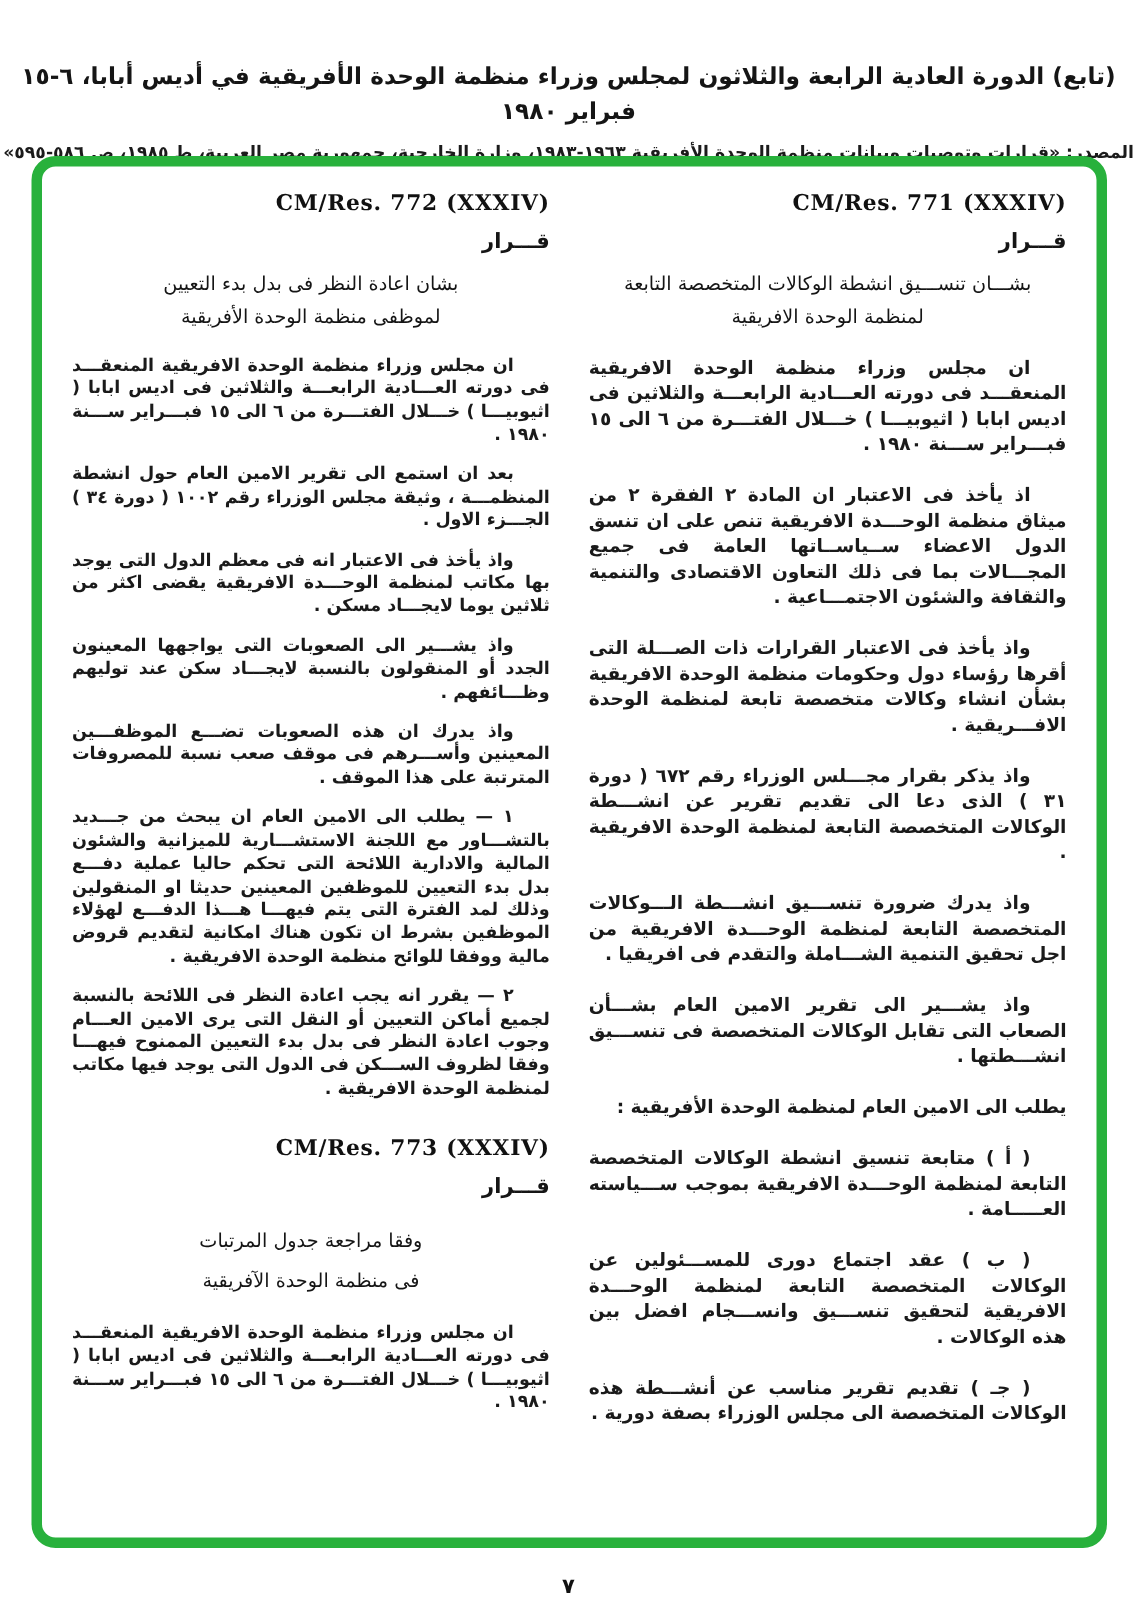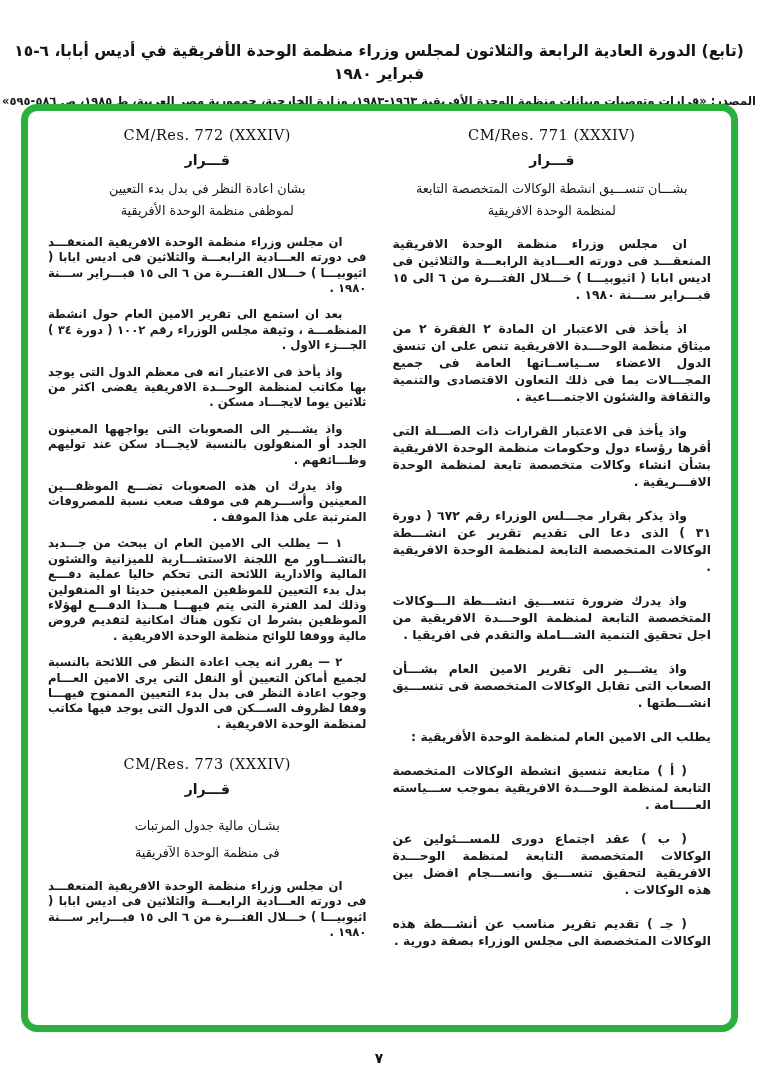--- a/index.html
+++ b/index.html
@@ -15,25 +15,25 @@
   .frame {
     position:absolute; left:21px; top:104px; width:717px; height:928px;
     border:7px solid var(--frame-green, #28b13c); border-radius:16px;
     background:#ffffff; padding:16px 20px 10px 20px;
   }
   .cols { display:flex; width:100%; height:100%; gap:26px; }
   .col { flex:1 1 0; direction:rtl; }
 
   
   .rescode {
-    direction:ltr; text-align:center; font-family:"DejaVu Serif", serif;
-    font-size:14.5px; font-weight:400; letter-spacing:.5px; color:#111;
+    direction:ltr; text-align:right; font-family:"DejaVu Serif", serif;
+    font-size:14.5px; font-weight:700; letter-spacing:.5px; color:#111;
     margin-bottom:9px;
   }
-  .res-title { text-align:center; font-weight:bold; font-size:14px; margin-bottom:10px; letter-spacing:1px; }
+  .res-title { font-weight:bold; font-size:14px; margin-bottom:10px; letter-spacing:1px; }
   .res-sub { text-align:center; font-weight:normal; font-size:12.8px; line-height:1.75; }
   .res-sub-wrap { margin-bottom:12px; }
 
   .col p {
     text-align:justify; font-weight:bold; color:#1a1a1a;
     text-indent:24px;
   }
   .col-left p  { font-size:11.7px; line-height:15.4px; margin-bottom:11px; }
   .col-right p { font-size:12.4px; line-height:17px;  margin-bottom:17px; }
   .col p.noindent { text-indent:0; }
@@ -73,21 +73,21 @@
         <p>واذ يشـــير الى الصعوبات التى يواجهها المعينون الجدد أو المنقولون بالنسبة لايجـــاد سكن عند توليهم وظـــائفهم .</p>
         <p>واذ يدرك ان هذه الصعوبات تضـــع الموظفـــين المعينين وأســـرهم فى موقف صعب نسبة للمصروفات المترتبة على هذا الموقف .</p>
         <p>١ — يطلب الى الامين العام ان يبحث من جـــديد بالتشـــاور مع اللجنة الاستشـــارية للميزانية والشئون المالية والادارية اللائحة التى تحكم حاليا عملية دفـــع بدل بدء التعيين للموظفين المعينين حديثا او المنقولين وذلك لمد الفترة التى يتم فيهـــا هـــذا الدفـــع لهؤلاء الموظفين بشرط ان تكون هناك امكانية لتقديم قروض مالية ووفقا للوائح منظمة الوحدة الافريقية .</p>
         <p>٢ — يقرر انه يجب اعادة النظر فى اللائحة بالنسبة لجميع أماكن التعيين أو النقل التى يرى الامين العـــام وجوب اعادة النظر فى بدل بدء التعيين الممنوح فيهـــا وفقا لظروف الســـكن فى الدول التى يوجد فيها مكاتب لمنظمة الوحدة الافريقية .</p>
       </section>
 
       <section class="res-block-773">
         <div class="rescode">CM/Res. 773 (XXXIV)</div>
         <div class="res-title">قـــرار</div>
         <div class="res-sub-wrap">
-          <div class="res-sub">بشـان مالية جدول المرتبات</div>
+          <div class="res-sub">وفقا مراجعة جدول المرتبات</div>
           <div class="res-sub">فى منظمة الوحدة الآفريقية</div>
         </div>
         <p>ان مجلس وزراء منظمة الوحدة الافريقية المنعقـــد فى دورته العـــادية الرابعـــة والثلاثين فى اديس ابابا ( اثيوبيـــا ) خـــلال الفتـــرة من ٦ الى ١٥ فبـــراير ســـنة ١٩٨٠ .</p>
       </section>
     </div>
 
     <div class="col col-right">
       <section>
         <div class="rescode">CM/Res. 771 (XXXIV)</div>
         <div class="res-title">قـــرار</div>

